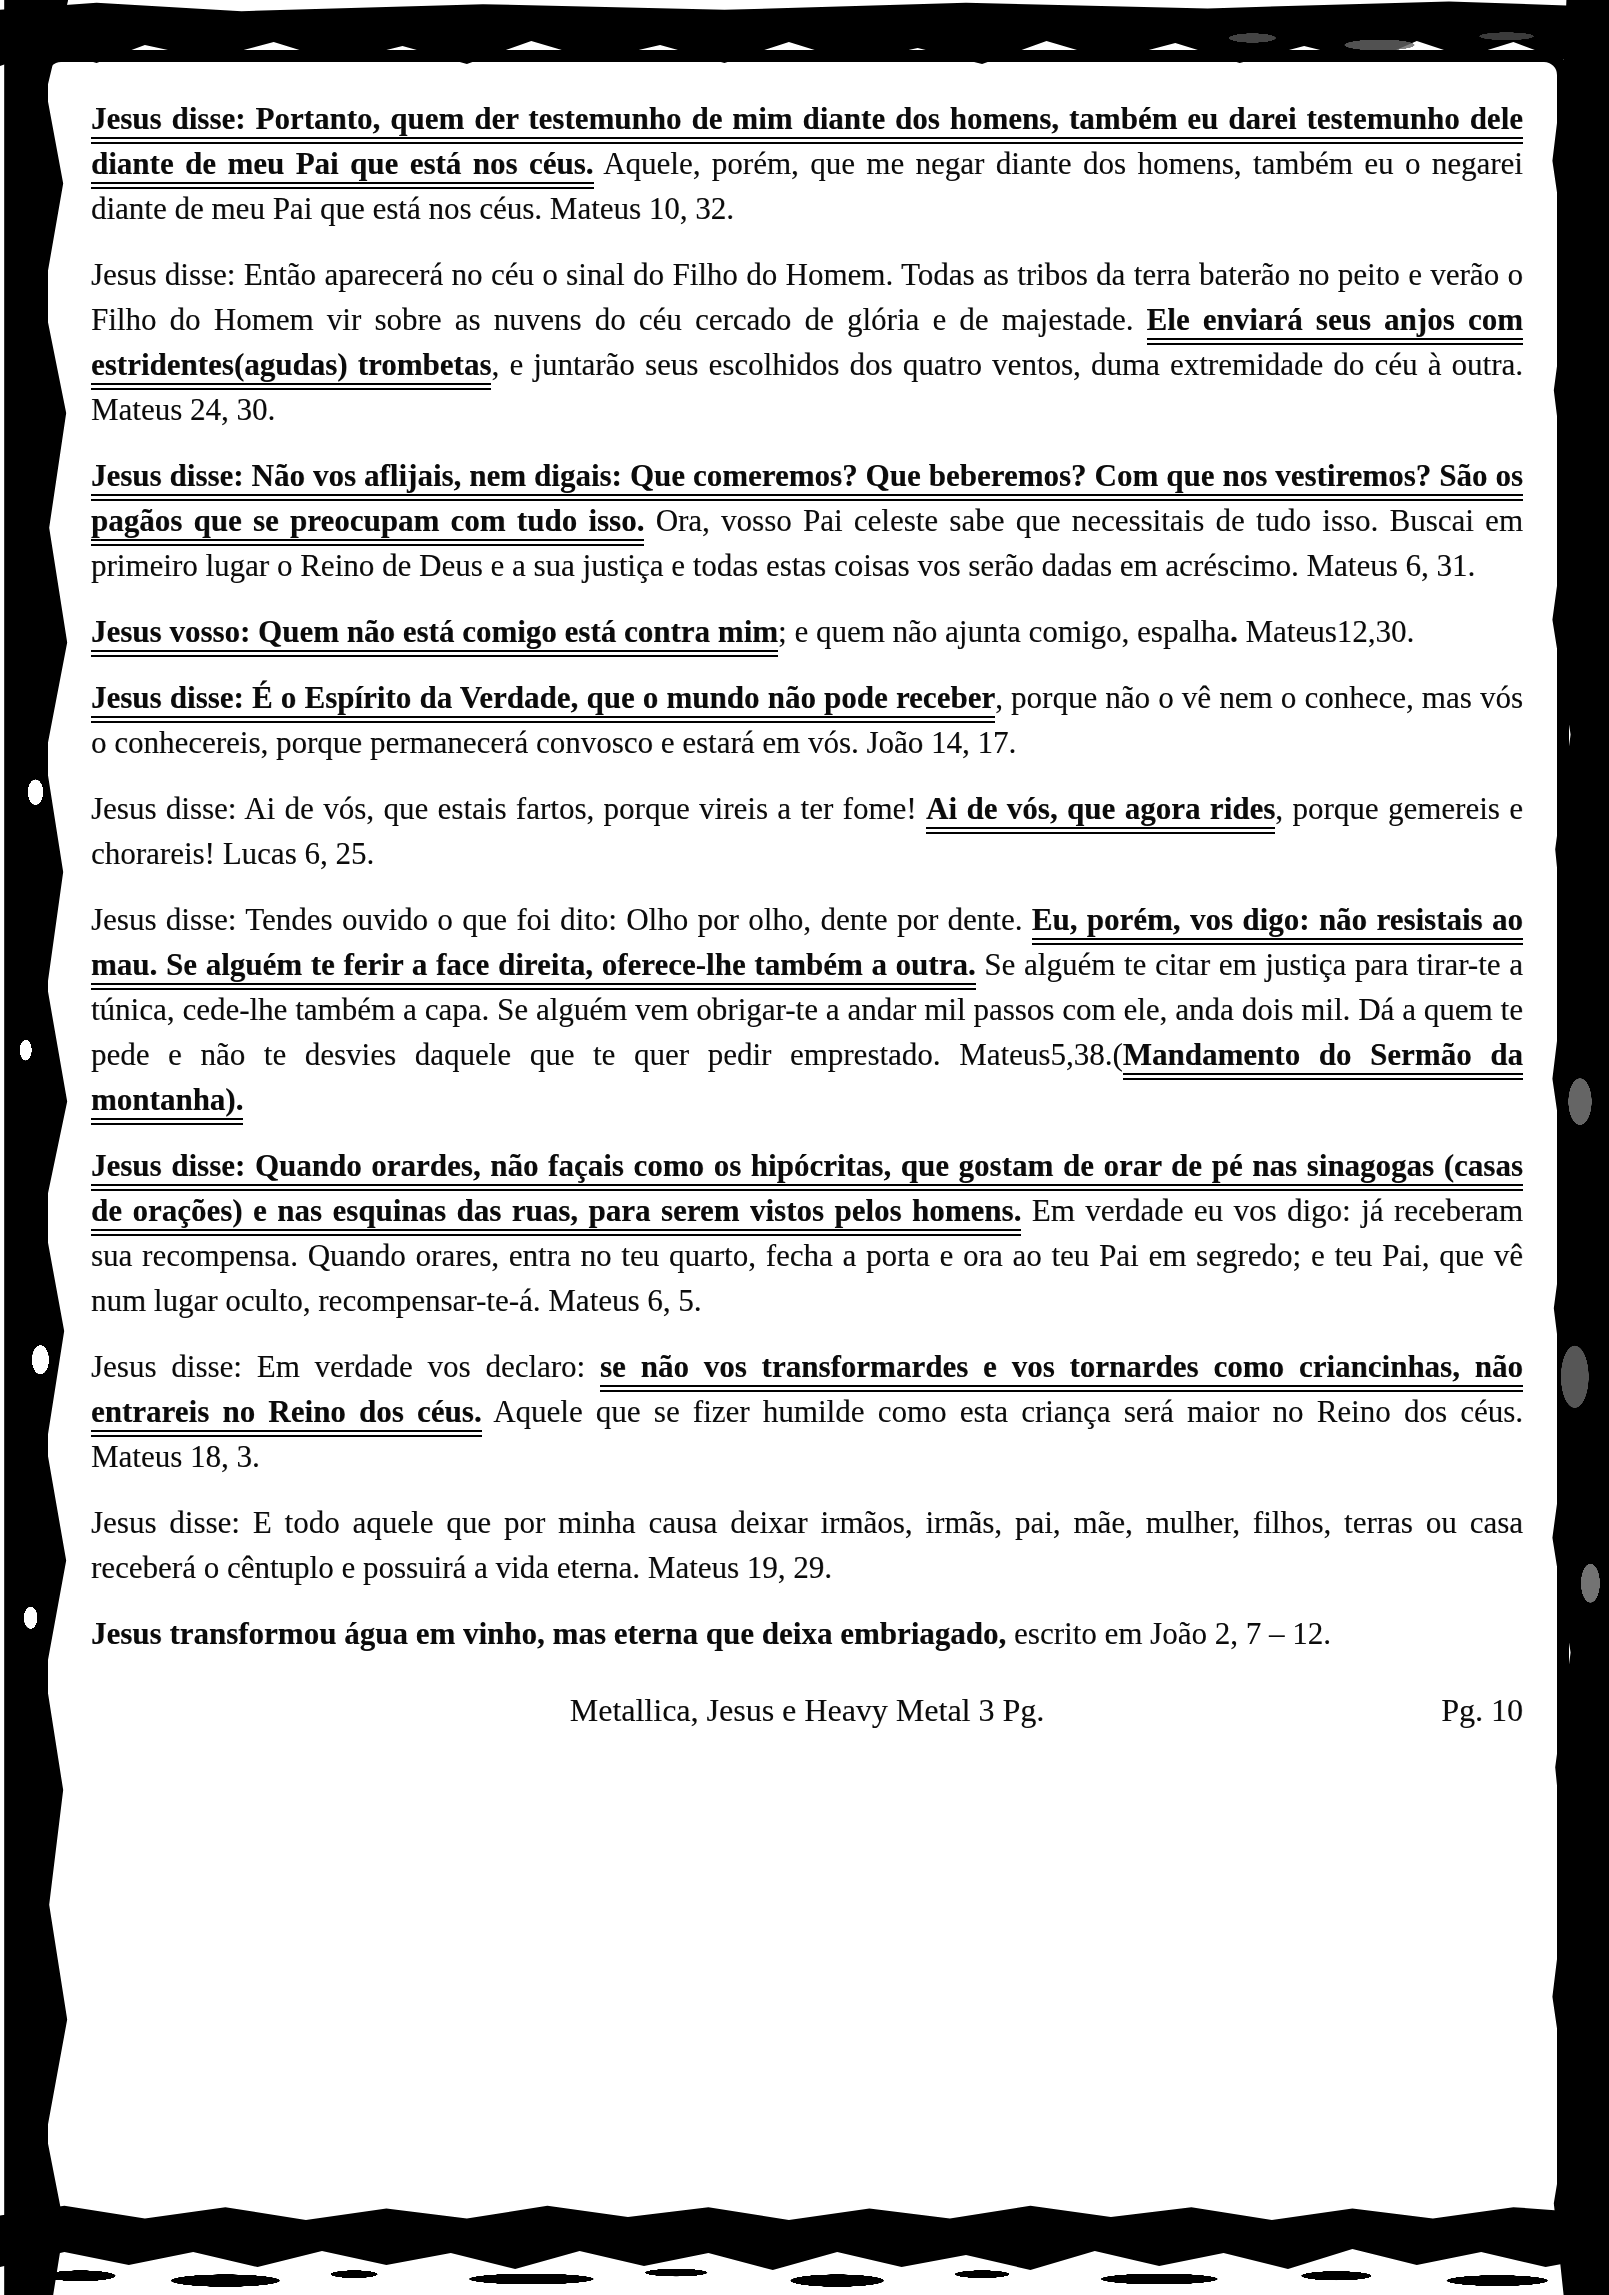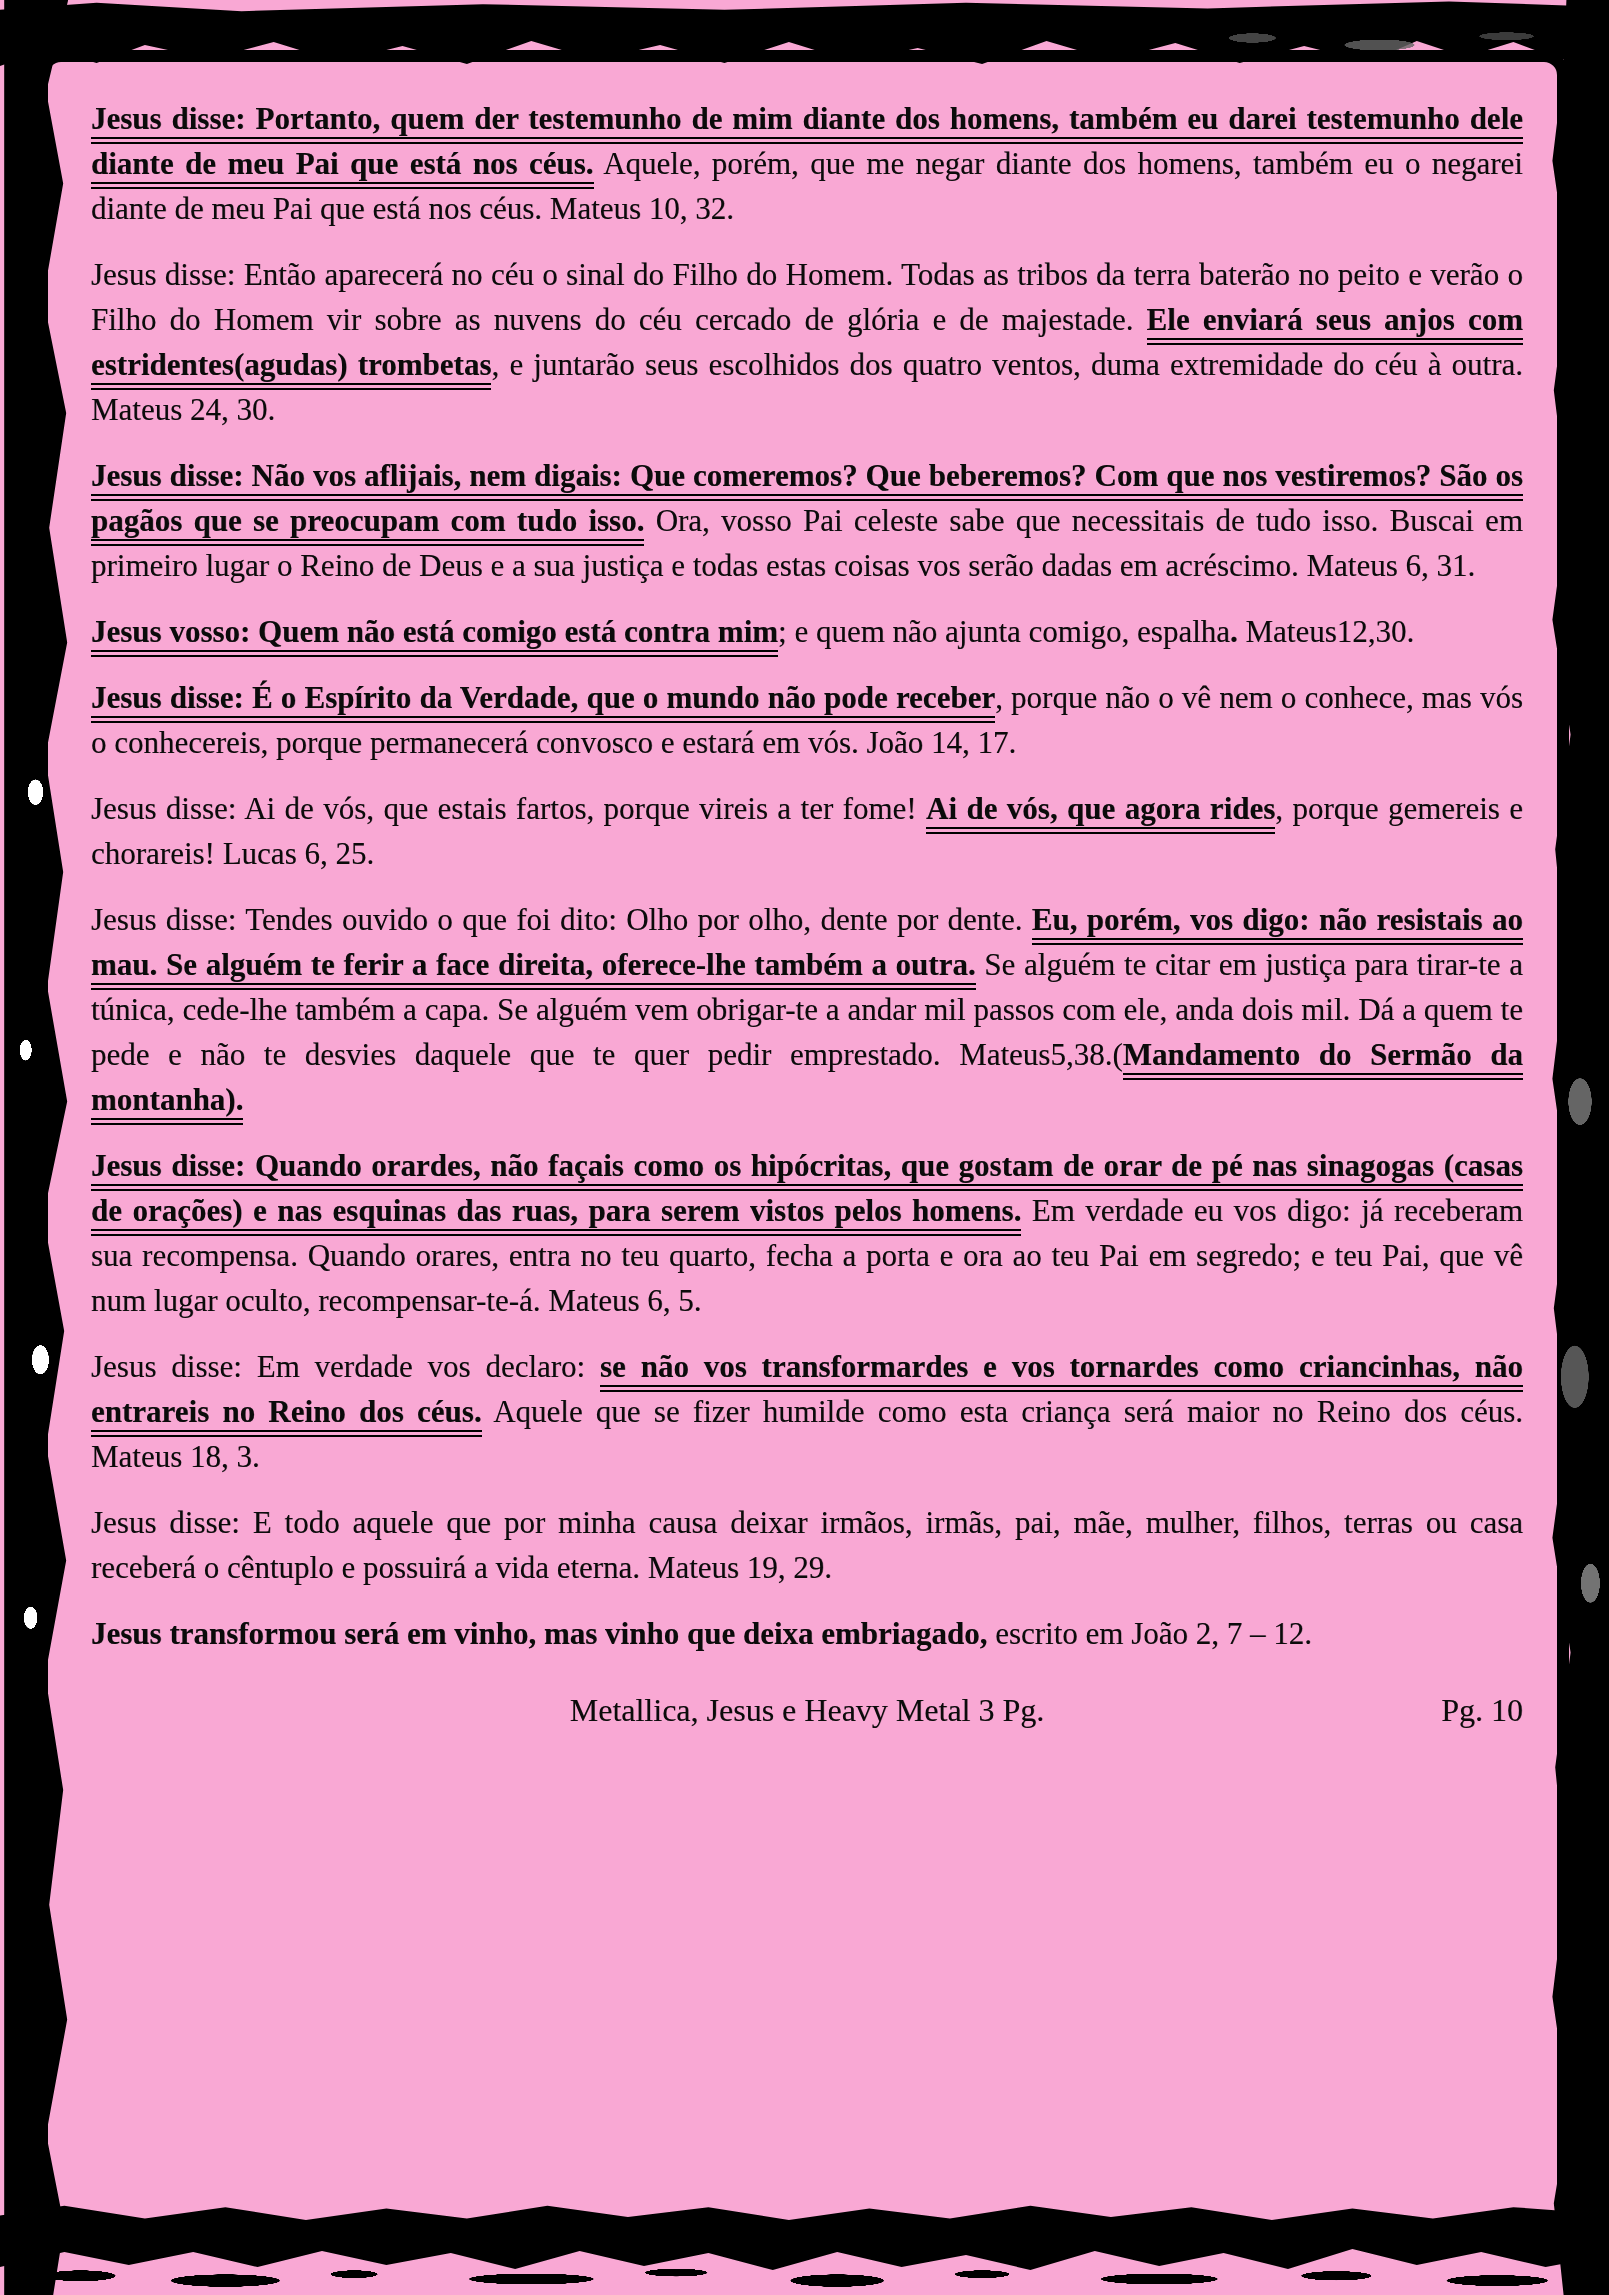--- a/index.html
+++ b/index.html
@@ -1,21 +1,21 @@
 <!DOCTYPE html>
 <html style="font-size:11.2px"><head>
 <meta charset="utf-8">
 <style>
   html, body { margin: 0; padding: 0; background: #e8e8e8; }
   .page {
     position: relative;
     width: 1610px;
     height: 2295px;
     margin: 0 auto;
-    background: #f9a8d4;
+    background: #ffffff;
     overflow: hidden;
     font-family: "Liberation Serif", serif;
     color: #0b0b0b;
   }
 
   
   .frame {
     position: absolute;
     left: 36px; top: 50px; right: 41px; bottom: 48px;
     border: 12.6px solid #000;
@@ -138,21 +138,21 @@
         <p class="para"><span class="seg-bu">Jesus disse: Portanto, quem der testemunho de mim diante dos homens, também eu darei testemunho dele diante de meu Pai que está nos céus.</span><span class="seg-n"> Aquele, porém, que me negar diante dos homens, também eu o negarei diante de meu Pai que está nos céus. Mateus 10, 32.</span></p>
         <p class="para"><span class="seg-n">Jesus disse: Então aparecerá no céu o sinal do Filho do Homem. Todas as tribos da terra baterão no peito e verão o Filho do Homem vir sobre as nuvens do céu cercado de glória e de majestade. </span><span class="seg-bu">Ele enviará seus anjos com estridentes(agudas) trombetas</span><span class="seg-n">, e juntarão seus escolhidos dos quatro ventos, duma extremidade do céu à outra. Mateus 24, 30.</span></p>
         <p class="para"><span class="seg-bu">Jesus disse: Não vos aflijais, nem digais: Que comeremos? Que beberemos? Com que nos vestiremos? São os pagãos que se preocupam com tudo isso.</span><span class="seg-n"> Ora, vosso Pai celeste sabe que necessitais de tudo isso. Buscai em primeiro lugar o Reino de Deus e a sua justiça e todas estas coisas vos serão dadas em acréscimo. Mateus 6, 31.</span></p>
         <p class="para"><span class="seg-bu">Jesus vosso: Quem não está comigo está contra mim</span><span class="seg-n">; e quem não ajunta comigo, espalha</span><span class="seg-b">.</span><span class="seg-n"> Mateus12,30.</span></p>
         <p class="para"><span class="seg-bu">Jesus disse: É o Espírito da Verdade, que o mundo não pode receber</span><span class="seg-n">, porque não o vê nem o conhece, mas vós o conhecereis, porque permanecerá convosco e estará em vós. João 14, 17.</span></p>
         <p class="para"><span class="seg-n">Jesus disse: Ai de vós, que estais fartos, porque vireis a ter fome! </span><span class="seg-bu">Ai de vós, que agora rides</span><span class="seg-n">, porque gemereis e chorareis! Lucas 6, 25.</span></p>
         <p class="para"><span class="seg-n">Jesus disse: Tendes ouvido o que foi dito: Olho por olho, dente por dente. </span><span class="seg-bu">Eu, porém, vos digo: não resistais ao mau. Se alguém te ferir a face direita, oferece-lhe também a outra.</span><span class="seg-n"> Se alguém te citar em justiça para tirar-te a túnica, cede-lhe também a capa. Se alguém vem obrigar-te a andar mil passos com ele, anda dois mil. Dá a quem te pede e não te desvies daquele que te quer pedir emprestado. Mateus5,38.(</span><span class="seg-bu">Mandamento do Sermão da montanha).</span></p>
         <p class="para"><span class="seg-bu">Jesus disse: Quando orardes, não façais como os hipócritas, que gostam de orar de pé nas sinagogas (casas de orações) e nas esquinas das ruas, para serem vistos pelos homens.</span><span class="seg-n"> Em verdade eu vos digo: já receberam sua recompensa. Quando orares, entra no teu quarto, fecha a porta e ora ao teu Pai em segredo; e teu Pai, que vê num lugar oculto, recompensar-te-á. Mateus 6, 5.</span></p>
         <p class="para"><span class="seg-n">Jesus disse: Em verdade vos declaro: </span><span class="seg-bu">se não vos transformardes e vos tornardes como criancinhas, não entrareis no Reino dos céus.</span><span class="seg-n"> Aquele que se fizer humilde como esta criança será maior no Reino dos céus. Mateus 18, 3.</span></p>
         <p class="para"><span class="seg-n">Jesus disse: E todo aquele que por minha causa deixar irmãos, irmãs, pai, mãe, mulher, filhos, terras ou casa receberá o cêntuplo e possuirá a vida eterna. Mateus 19, 29.</span></p>
-        <p class="para"><span class="seg-b">Jesus transformou será em vinho, mas vinho que deixa embriagado,</span><span class="seg-n"> escrito em João 2, 7 – 12.</span></p>
+        <p class="para"><span class="seg-b">Jesus transformou água em vinho, mas eterna que deixa embriagado,</span><span class="seg-n"> escrito em João 2, 7 – 12.</span></p>
       </div>
 
     <div class="footer">
       <span class="center">Metallica, Jesus e Heavy Metal 3 Pg.</span>
       <span class="right">Pg. 10</span>
     </div>
   </div>
 
 </div>
 

